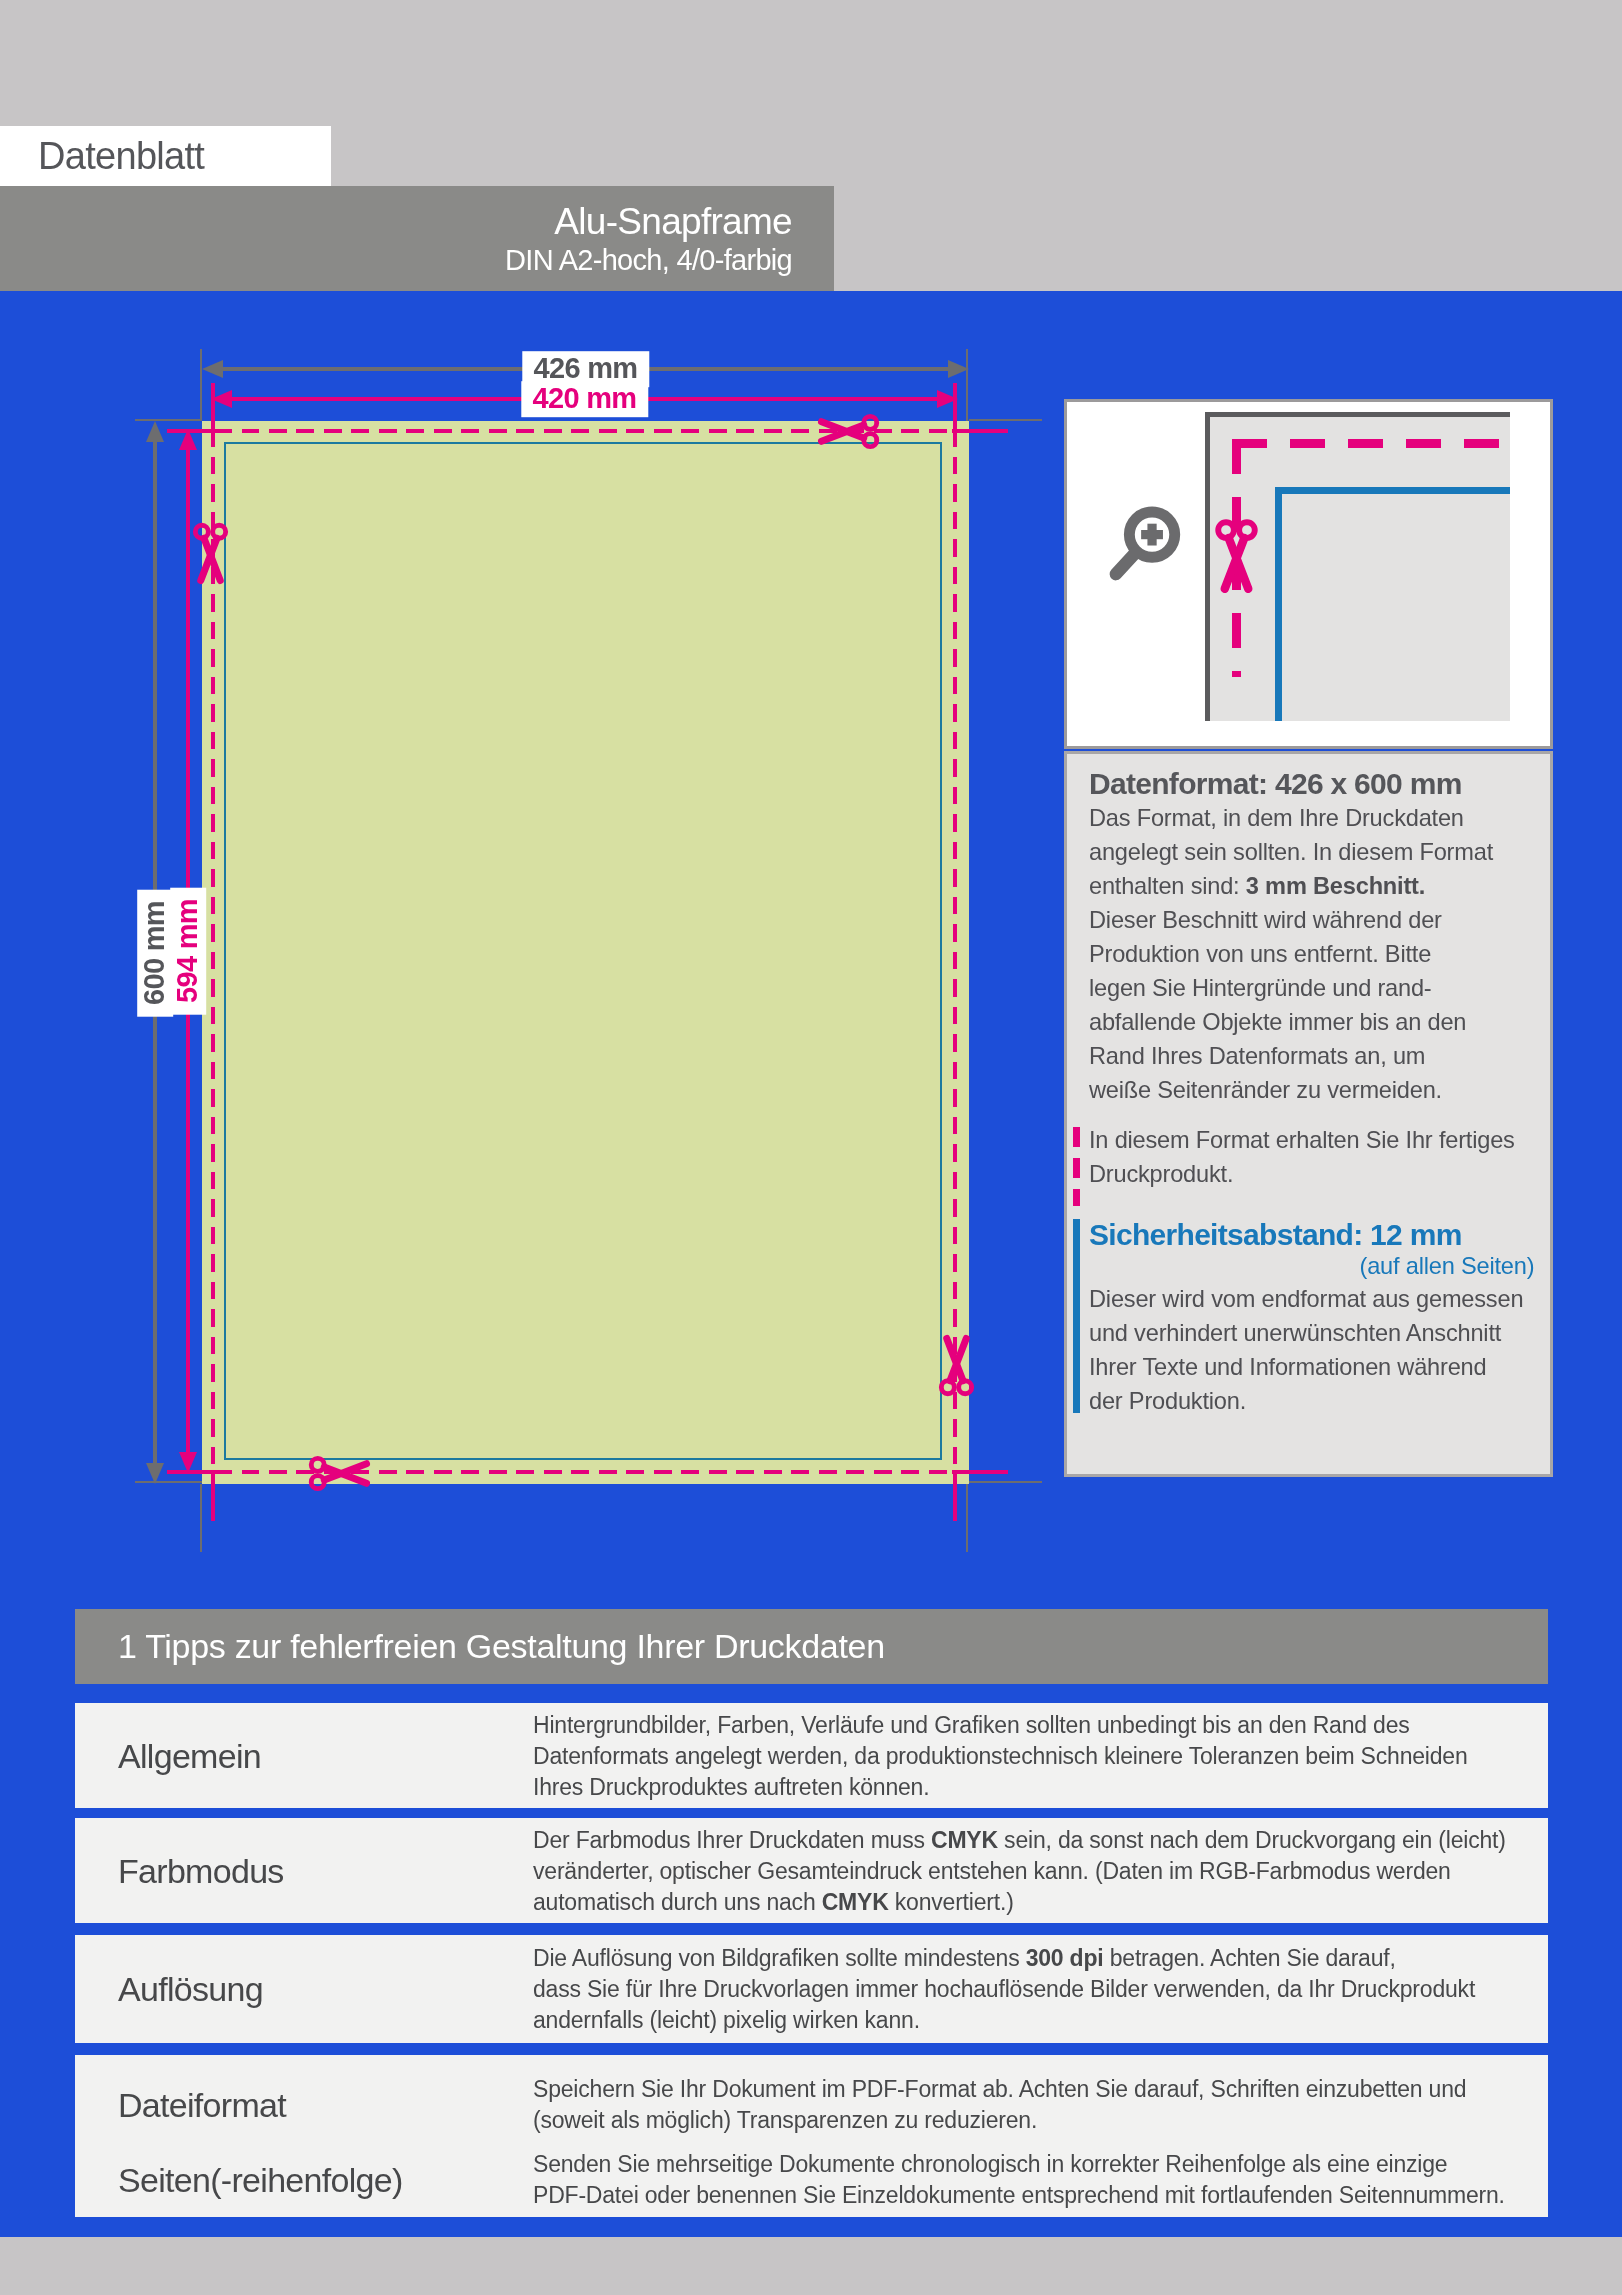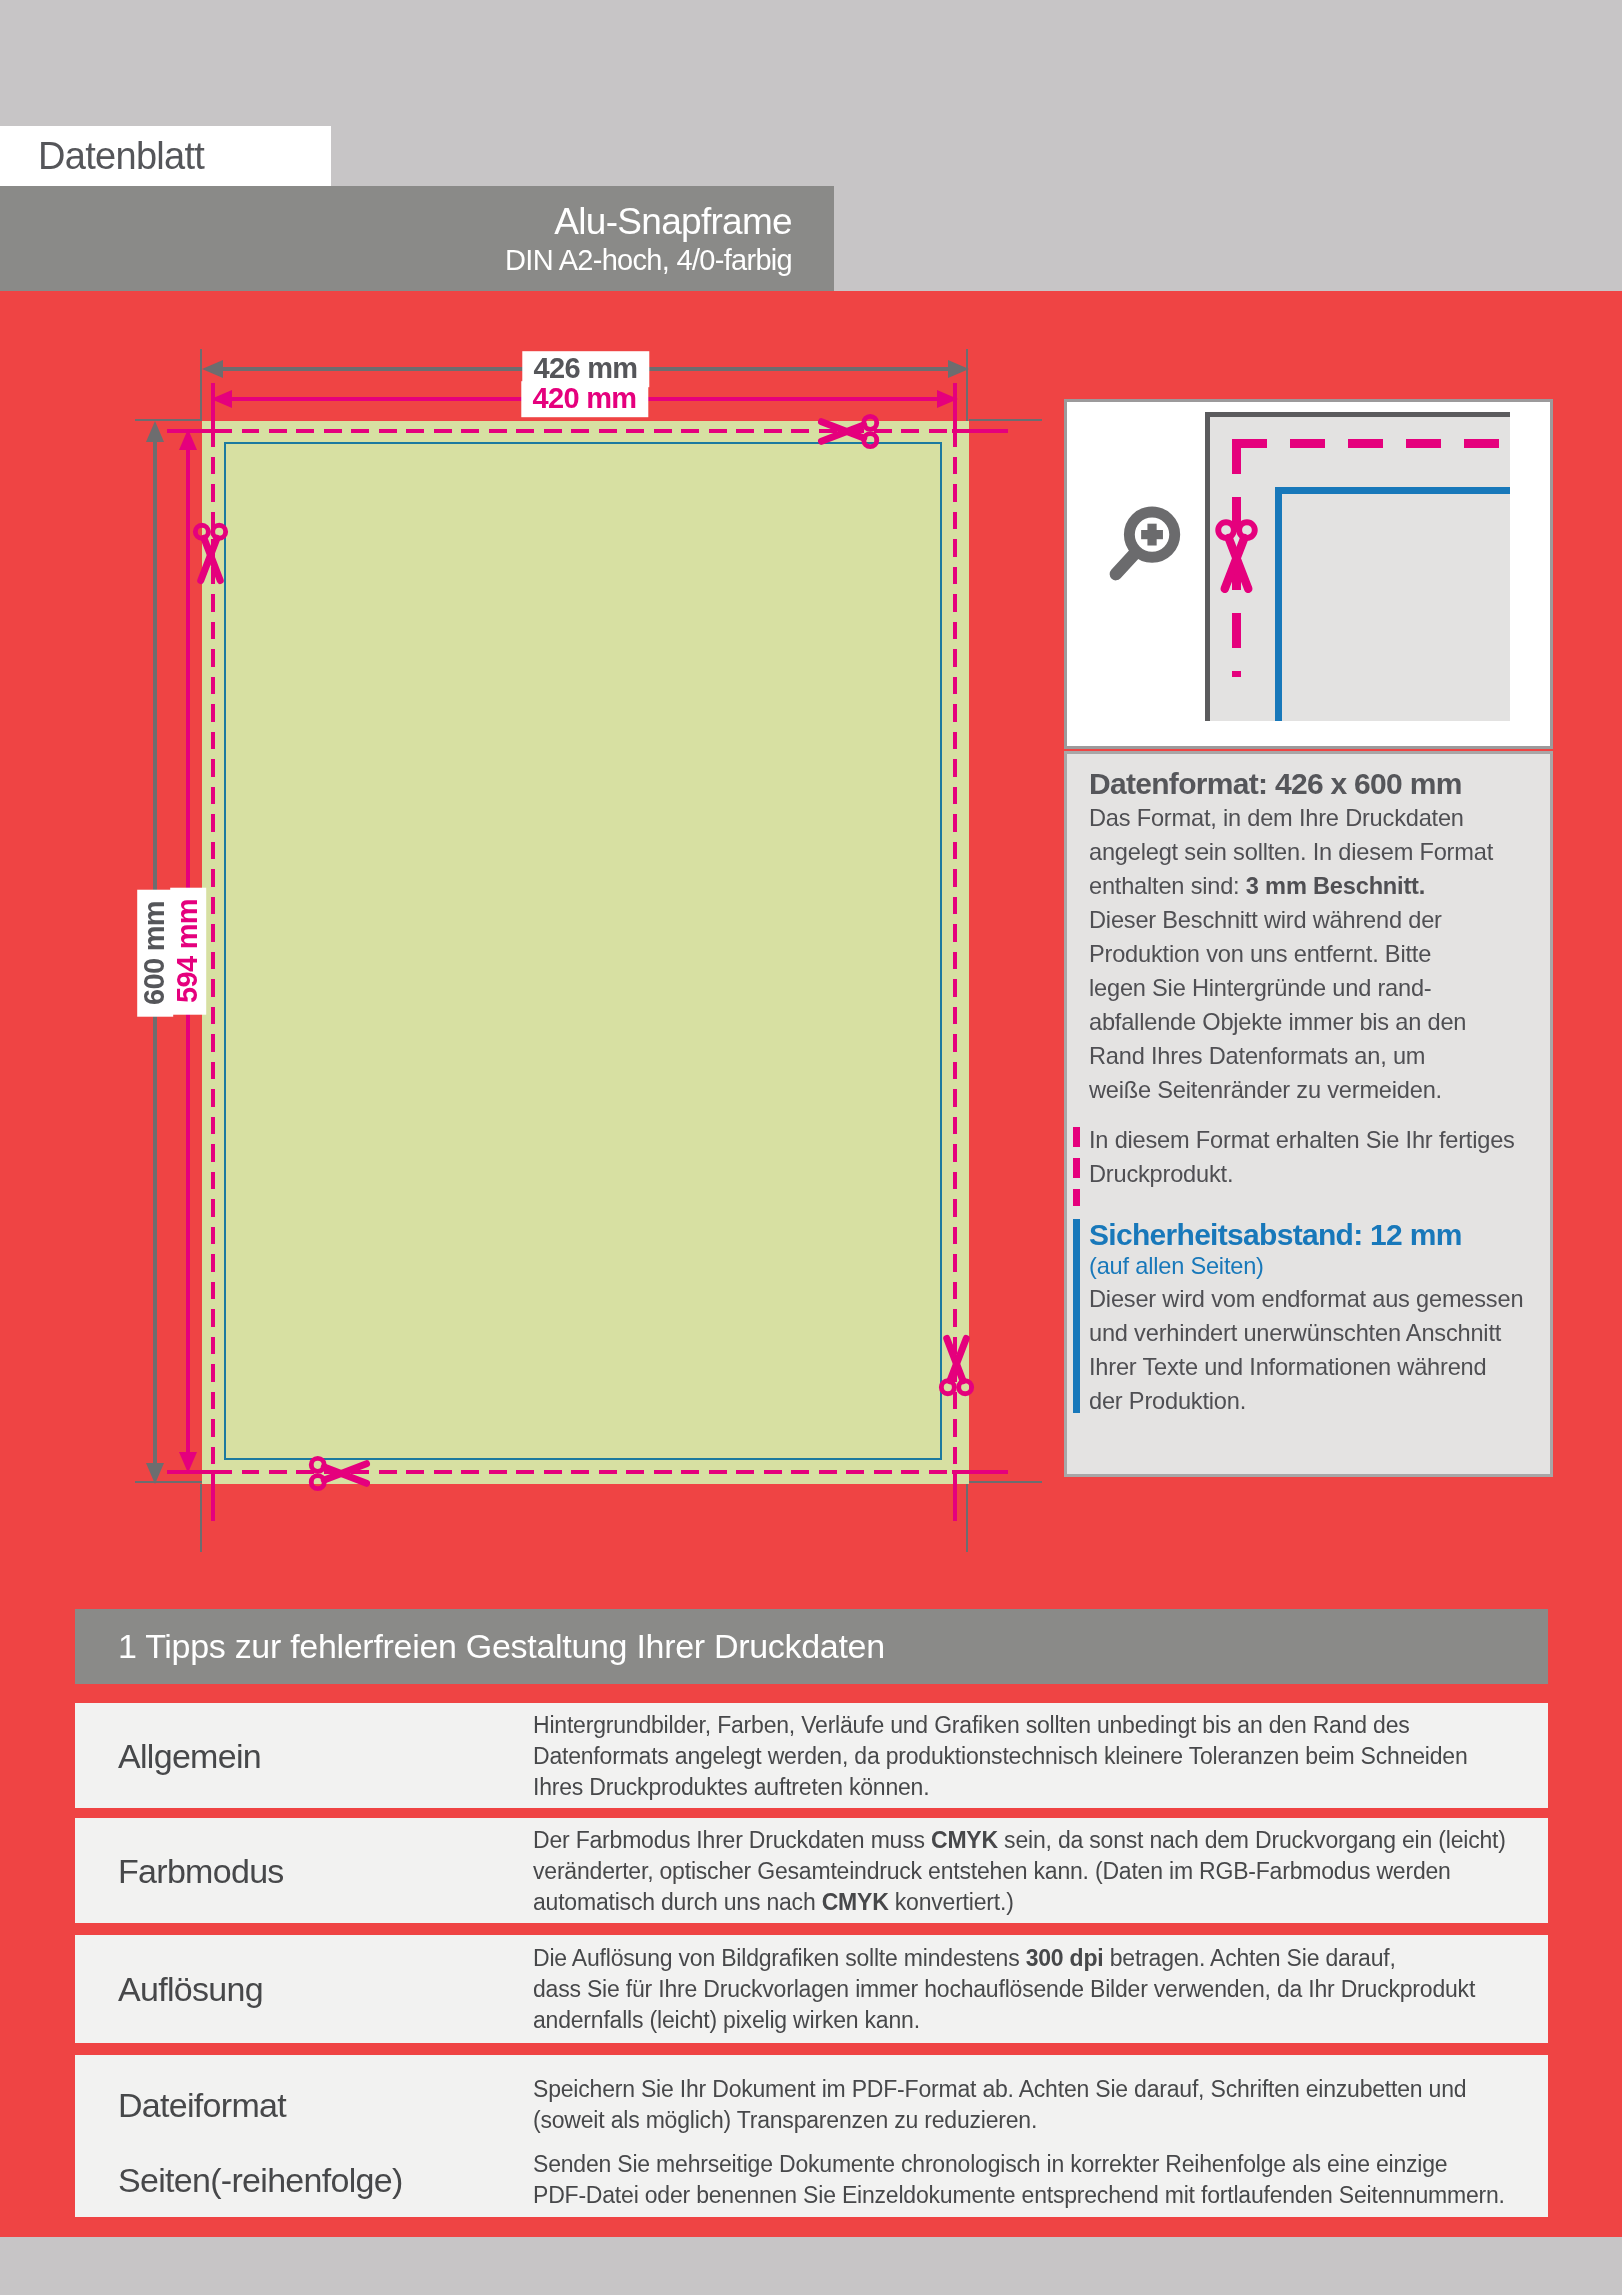--- a/index.html
+++ b/index.html
@@ -1,17 +1,17 @@
 <!DOCTYPE html>
 <html style="font-size:10.5px"><head>
 <meta charset="utf-8">
 <style>
   html,body{margin:0;padding:0;background:#ffffff;}
   .page{
-    position:relative;width:1623px;height:2295px;background:#ef4444;overflow:hidden;
+    position:relative;width:1623px;height:2295px;background:#1d4ed8;overflow:hidden;
     font-family:"Liberation Sans","DejaVu Sans",sans-serif;color:#4f4f53;
   }
   .abs{position:absolute;}
 
   
   .band-top{left:0;top:0;width:1623px;height:291px;background:#c7c5c6;}
   .datenblatt-box{left:0;top:126px;width:331px;height:60px;background:#ffffff;}
   .datenblatt-box span{display:block;padding-left:38px;line-height:60px;font-size:38px;color:#55565a;letter-spacing:-0.7px;}
   .band-dark{left:0;top:186px;width:834px;height:105px;background:#8a8a88;display:flex;flex-direction:column;justify-content:center;align-items:flex-end;padding-right:42px;box-sizing:border-box;}
   .band-dark .title{font-size:37px;line-height:43px;color:#ffffff;letter-spacing:-0.7px;}
@@ -63,21 +63,21 @@
   .h-dark{color:#55565a;}
   .h-pink{color:#e5007d;}
   .h-blue{color:#1878ba;}
   .p1{margin-top:3.9px;}
   .p2{margin-top:10.5px;}
   .block-pink{position:relative;margin-top:15.7px;}
   .block-pink .bar{position:absolute;left:-15.7px;top:3.9px;width:6.5px;height:79px;background-image:repeating-linear-gradient(180deg,#e5007d 0 19.6px,transparent 19.6px 31px);}
   .block-pink p{margin-top:1.3px;}
   .block-blue{position:relative;margin-top:27.5px;}
   .block-blue .bar{position:absolute;left:-15.7px;top:1.3px;bottom:5.2px;width:6.5px;background:#1878ba;}
-  .block-blue .sub{font-size:23.6px;line-height:30px;color:#1878ba;letter-spacing:-0.2px;}
+  .block-blue .sub{font-size:23.6px;line-height:30px;color:#1878ba;letter-spacing:-0.2px;text-align:right;}
   .block-blue h2{line-height:33px;}
   .block-blue p{margin-top:1.3px;}
   .b{font-weight:bold;}
 
   
   .tips-band{left:75px;top:1609px;width:1473px;height:75px;background:#8a8a88;}
   .tips-band span{display:block;padding-left:43px;line-height:75px;font-size:34px;color:#ffffff;letter-spacing:-0.3px;}
   .tip-row{left:75px;width:1473px;background:#f2f2f1;}
   .tip-label{position:absolute;left:43px;top:50%;transform:translateY(-50%);font-size:34px;color:#47484a;letter-spacing:-0.7px;white-space:nowrap;}
   .tip-text{position:absolute;left:458px;top:50%;transform:translateY(-50%);width:1001px;font-size:23px;line-height:31px;color:#47484a;white-space:pre-line;letter-spacing:-0.2px;}

